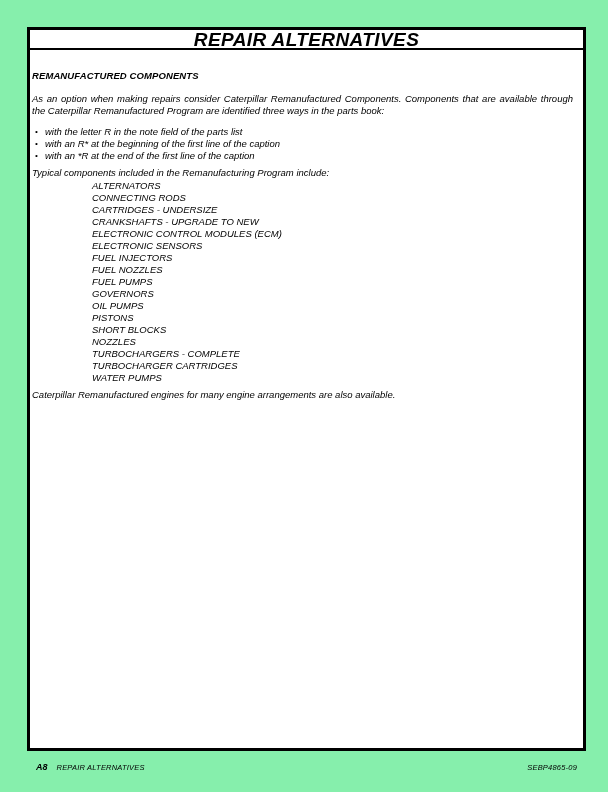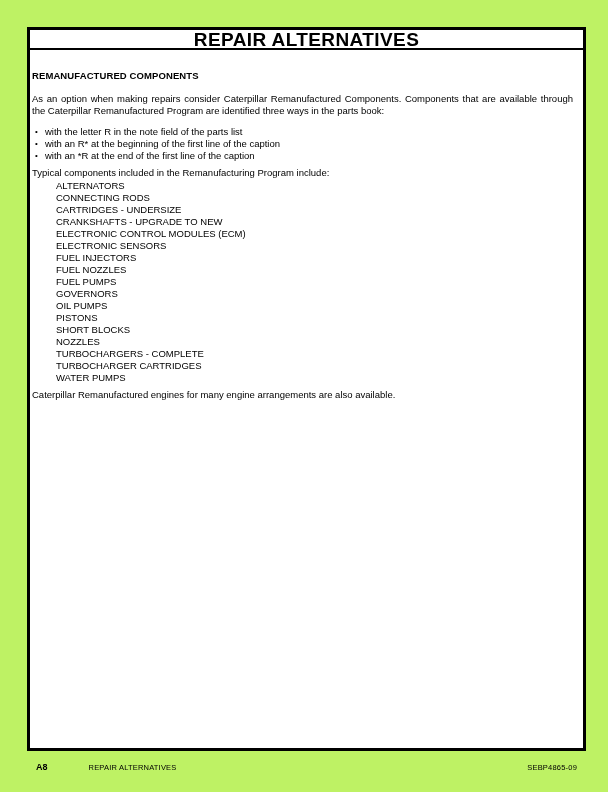--- a/index.html
+++ b/index.html
@@ -1,24 +1,25 @@
 <!DOCTYPE html>
 <html><head>
 <meta charset="utf-8">
 <style>
   * { margin: 0; padding: 0; box-sizing: border-box; }
   html, body { background: #ffffff; }
   .page {
     position: relative;
     width: 608px;
     height: 792px;
-    background: #bef264;
+    background: #86efac;
     color: #000000;
     font-family: "Liberation Sans", "DejaVu Sans", sans-serif;
     overflow: hidden;
+    font-style: italic;
   }
   .doc-box {
     position: absolute;
     left: 27px;
     top: 27px;
     width: 559px;
     height: 724px;
     border: 3px solid #000000;
     background: #ffffff;
   }
@@ -56,33 +57,32 @@
   .bullet-row { display: flex; line-height: 12px; }
   .bullet-glyph {
     width: 13px;
     flex: 0 0 13px;
     padding-left: 3px;
     font-size: 8px;
     line-height: 12px;
   }
   .bullet-text { flex: 1; }
   .list-intro { margin-bottom: 1px; }
-  .component-list { margin-left: 24px; margin-bottom: 5px; }
+  .component-list { margin-left: 60px; margin-bottom: 5px; }
   .component-item { line-height: 12px; white-space: nowrap; }
   .closing-para { margin-top: 0; }
   .footer {
     position: absolute;
     left: 36px;
     right: 31px;
     top: 762px;
     display: flex;
     align-items: baseline;
     font-size: 7.5px;
     letter-spacing: 0.2px;
-    gap: 32px;
   }
   .footer-page-number {
     font-size: 9px;
     font-weight: bold;
     margin-right: 9px;
     letter-spacing: 0;
   }
   .footer-document-number { margin-left: auto; text-align: center; }
 </style>
 </head>

